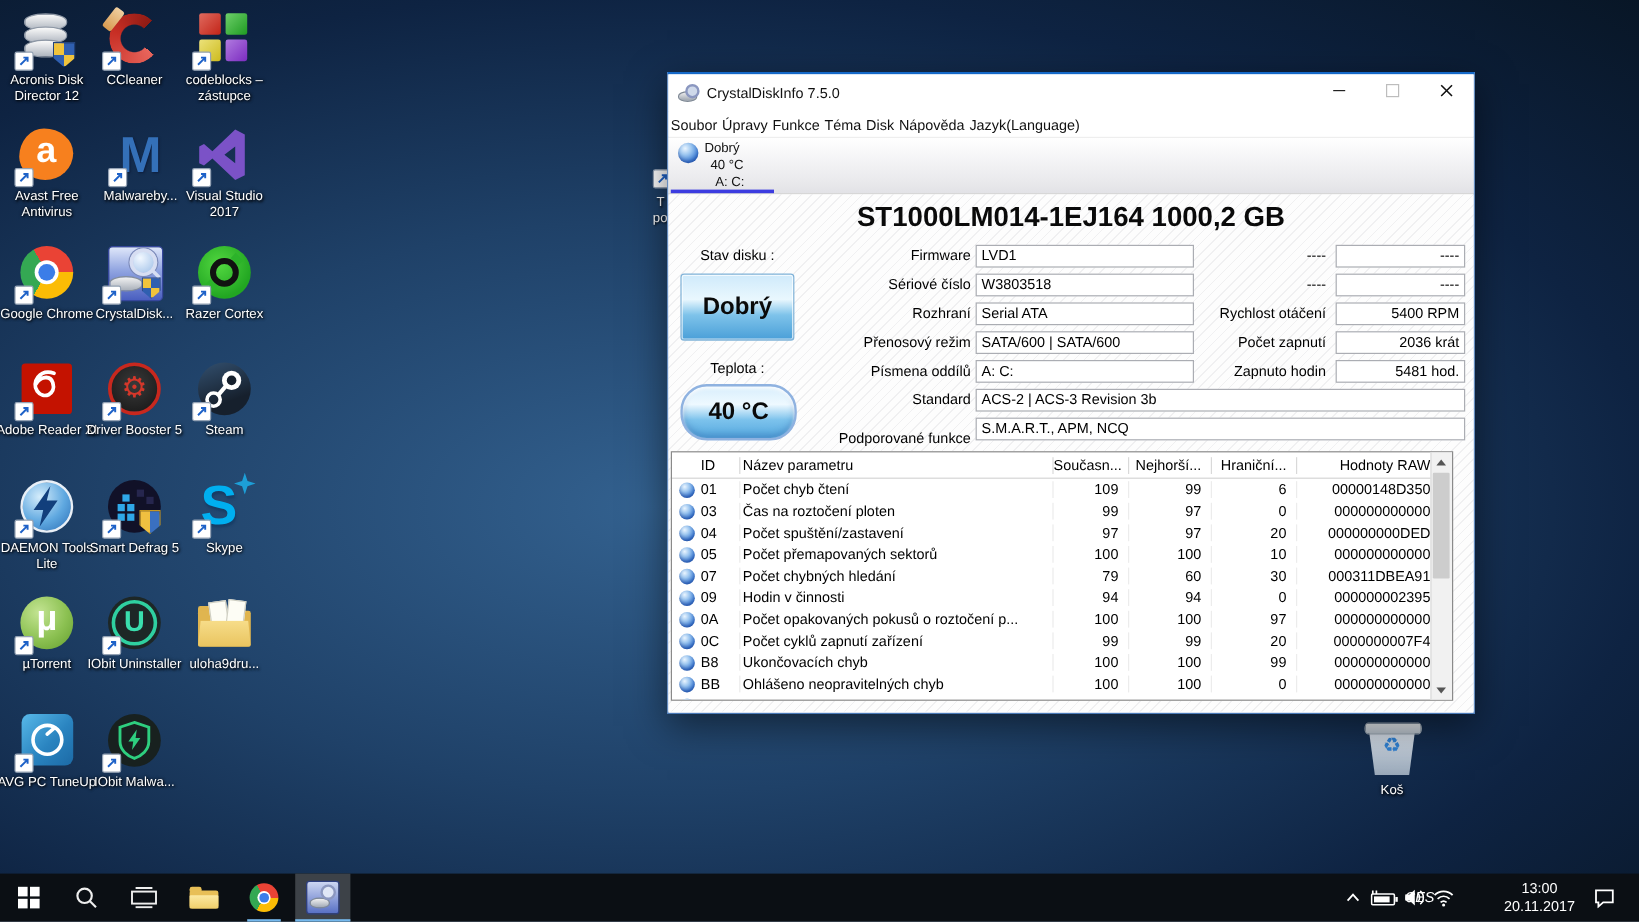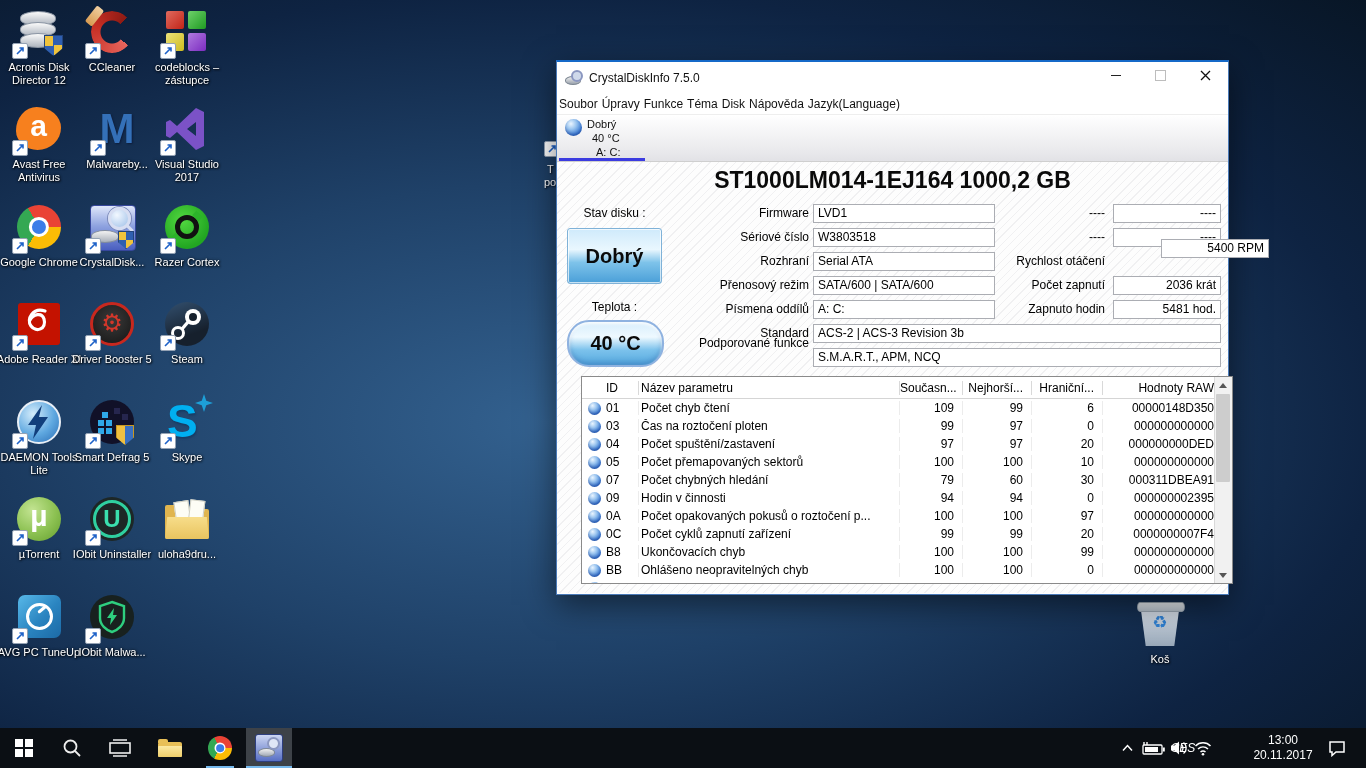--- a/index.html
+++ b/index.html
@@ -135,21 +135,21 @@
   .sec-label{position:absolute;font-size:12px;color:#000;text-align:center;}
   .health-btn{position:absolute;left:10px;top:66px;width:93px;height:54px;border:1px solid #7fb2d8;border-radius:3px;
     background:linear-gradient(180deg,#cfeafb 0%,#e9f7fe 38%,#7ec3ea 62%,#4a9fd8 100%);
     box-shadow:inset 0 0 0 1px rgba(255,255,255,.7);display:flex;align-items:center;justify-content:center;
     font-size:20px;font-weight:700;color:#0a0a0a;}
   .temp-btn{position:absolute;left:10px;top:158px;width:93px;height:43px;border:2px solid #8fb2e0;border-radius:22px;
     background:linear-gradient(180deg,#d8eefc 0%,#eef9ff 35%,#7cc2ec 65%,#55a9df 100%);
     box-shadow:inset 0 2px 3px rgba(255,255,255,.9), inset 0 -3px 5px rgba(40,90,160,.35);
     display:flex;align-items:center;justify-content:center;font-size:20px;font-weight:700;color:#0a0a0a;}
   
-  .tbl{position:absolute;left:24px;top:214px;width:650px;height:206px;background:#fff;border:1px solid #8a8a8a;}
+  .tbl{position:absolute;left:2px;top:214px;width:650px;height:206px;background:#fff;border:1px solid #8a8a8a;}
   .tbl-inner{position:absolute;left:0;top:0;right:17px;bottom:0;overflow:hidden;}
   .trow{display:flex;height:18px;align-items:center;font-size:12px;color:#000;}
   .thead{height:21px;border-bottom:1px solid #d5d5d5;color:#000;}
   .c-orb{width:24px;display:flex;justify-content:center;flex:none;}
   .c-id{width:32px;flex:none;}
   .c-name{width:258px;flex:none;padding-left:2px;border-left:1px solid #ececec;overflow:hidden;white-space:nowrap;}
   .c-cur,.c-worst,.c-thr,.c-raw{flex:none;text-align:right;padding-right:8px;border-left:1px solid #ececec;}
   .c-cur{width:54px;} .c-worst{width:60px;} .c-thr{width:62px;} .c-raw{width:111px;}
   .thead .c-name,.thead .c-cur,.thead .c-worst,.thead .c-thr,.thead .c-raw{border-left:1px solid #d9d9d9;}
   .sbar{position:absolute;right:0;top:0;width:17px;bottom:0;background:#f1f1f1;border-left:1px solid #d9d9d9;}
@@ -524,29 +524,29 @@
       <div class="fbox" style="left:256px;top:66px;width:172px;">W3803518</div>
       <div class="flabel" style="left:60px;top:90px;width:192px;">Rozhraní</div>
       <div class="fbox" style="left:256px;top:90px;width:172px;">Serial ATA</div>
       <div class="flabel" style="left:60px;top:114px;width:192px;">Přenosový režim</div>
       <div class="fbox" style="left:256px;top:114px;width:172px;">SATA/600 | SATA/600</div>
       <div class="flabel" style="left:60px;top:138px;width:192px;">Písmena oddílů</div>
       <div class="fbox" style="left:256px;top:138px;width:172px;">A: C:</div>
 
       <div class="flabel" style="left:60px;top:162px;width:192px;">Standard</div>
       <div class="fbox" style="left:256px;top:162px;width:398px;">ACS-2 | ACS-3 Revision 3b</div>
-      <div class="flabel" style="left:60px;top:172px;width:192px;">Podporované funkce</div>
+      <div class="flabel" style="left:60px;top:194px;width:192px;">Podporované funkce</div>
       <div class="fbox" style="left:256px;top:186px;width:398px;">S.M.A.R.T., APM, NCQ</div>
 
       <div class="flabel" style="left:430px;top:42px;width:118px;">----</div>
       <div class="fbox fright" style="left:556px;top:42px;width:98px;">----</div>
       <div class="flabel" style="left:430px;top:66px;width:118px;">----</div>
       <div class="fbox fright" style="left:556px;top:66px;width:98px;">----</div>
       <div class="flabel" style="left:430px;top:90px;width:118px;">Rychlost otáčení</div>
-      <div class="fbox fright" style="left:556px;top:77px;width:98px;margin-left:48px;">5400 RPM</div>
+      <div class="fbox fright" style="left:556px;top:90px;width:98px;">5400 RPM</div>
       <div class="flabel" style="left:430px;top:114px;width:118px;">Počet zapnutí</div>
       <div class="fbox fright" style="left:556px;top:114px;width:98px;">2036 krát</div>
       <div class="flabel" style="left:430px;top:138px;width:118px;">Zapnuto hodin</div>
       <div class="fbox fright" style="left:556px;top:138px;width:98px;">5481 hod.</div>
 
       <div class="tbl">
         <div class="tbl-inner">
           <div class="trow thead">
             <span class="c-orb"></span>
             <span class="c-id">ID</span>

